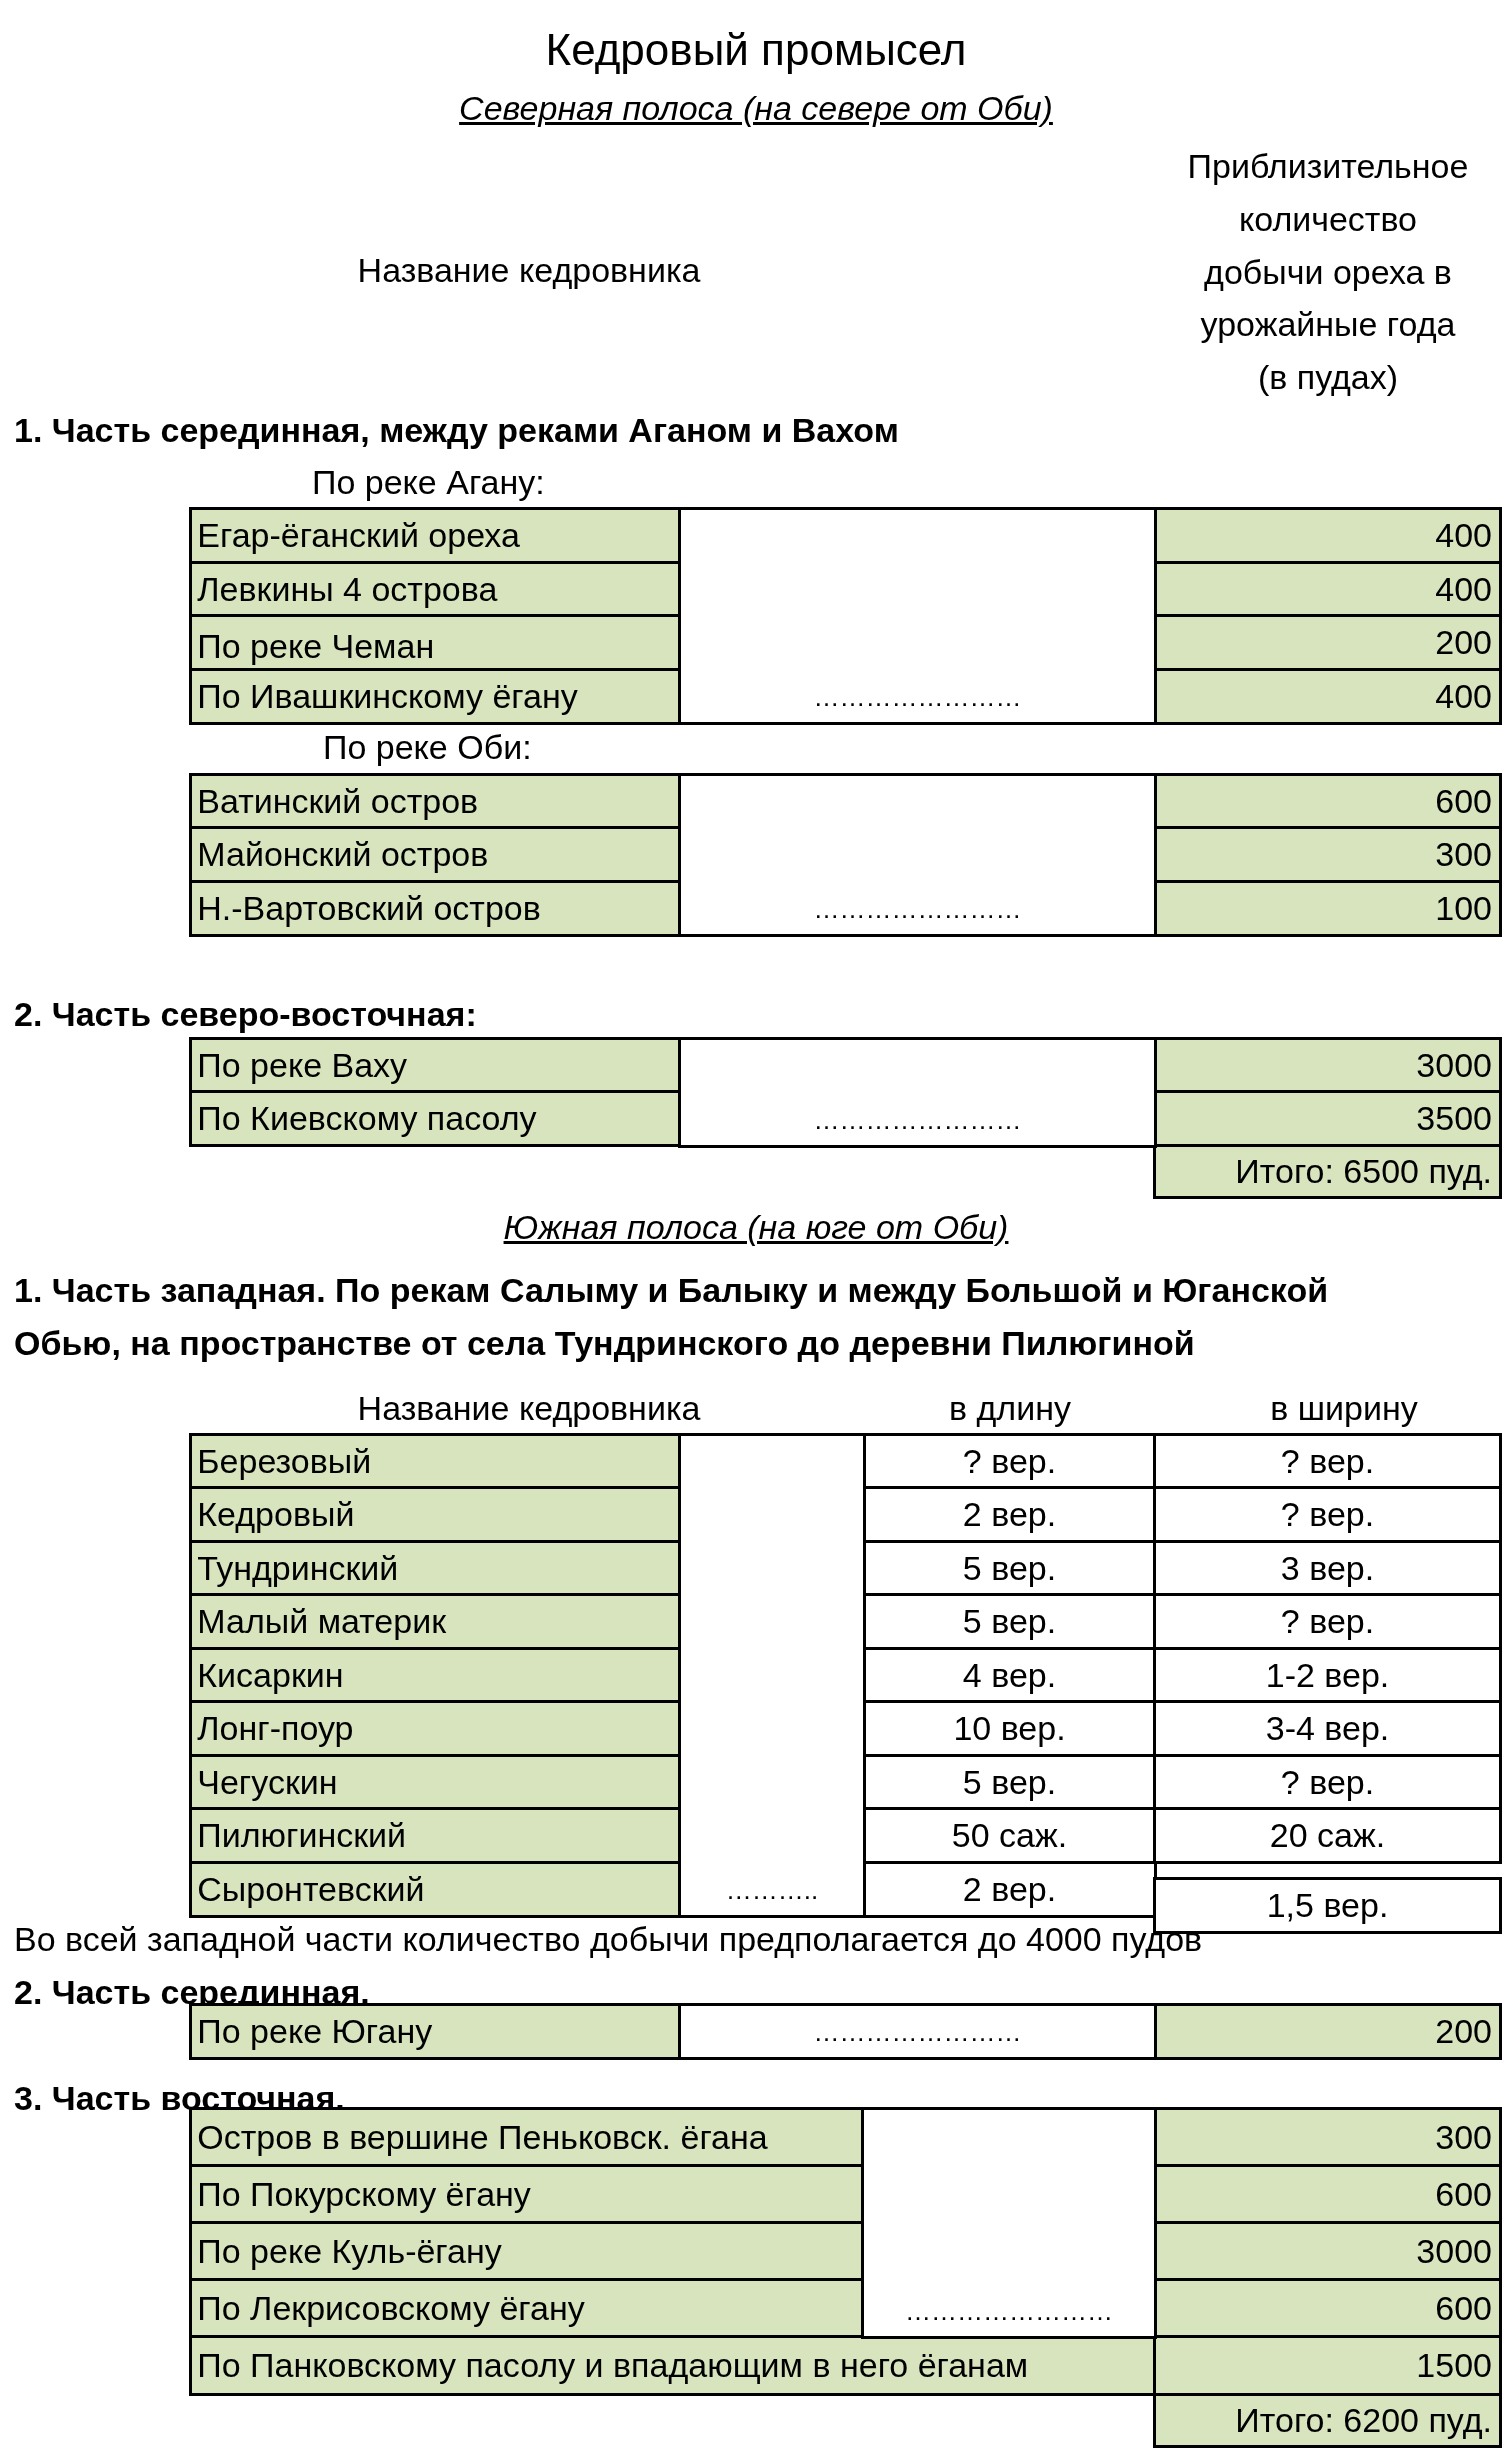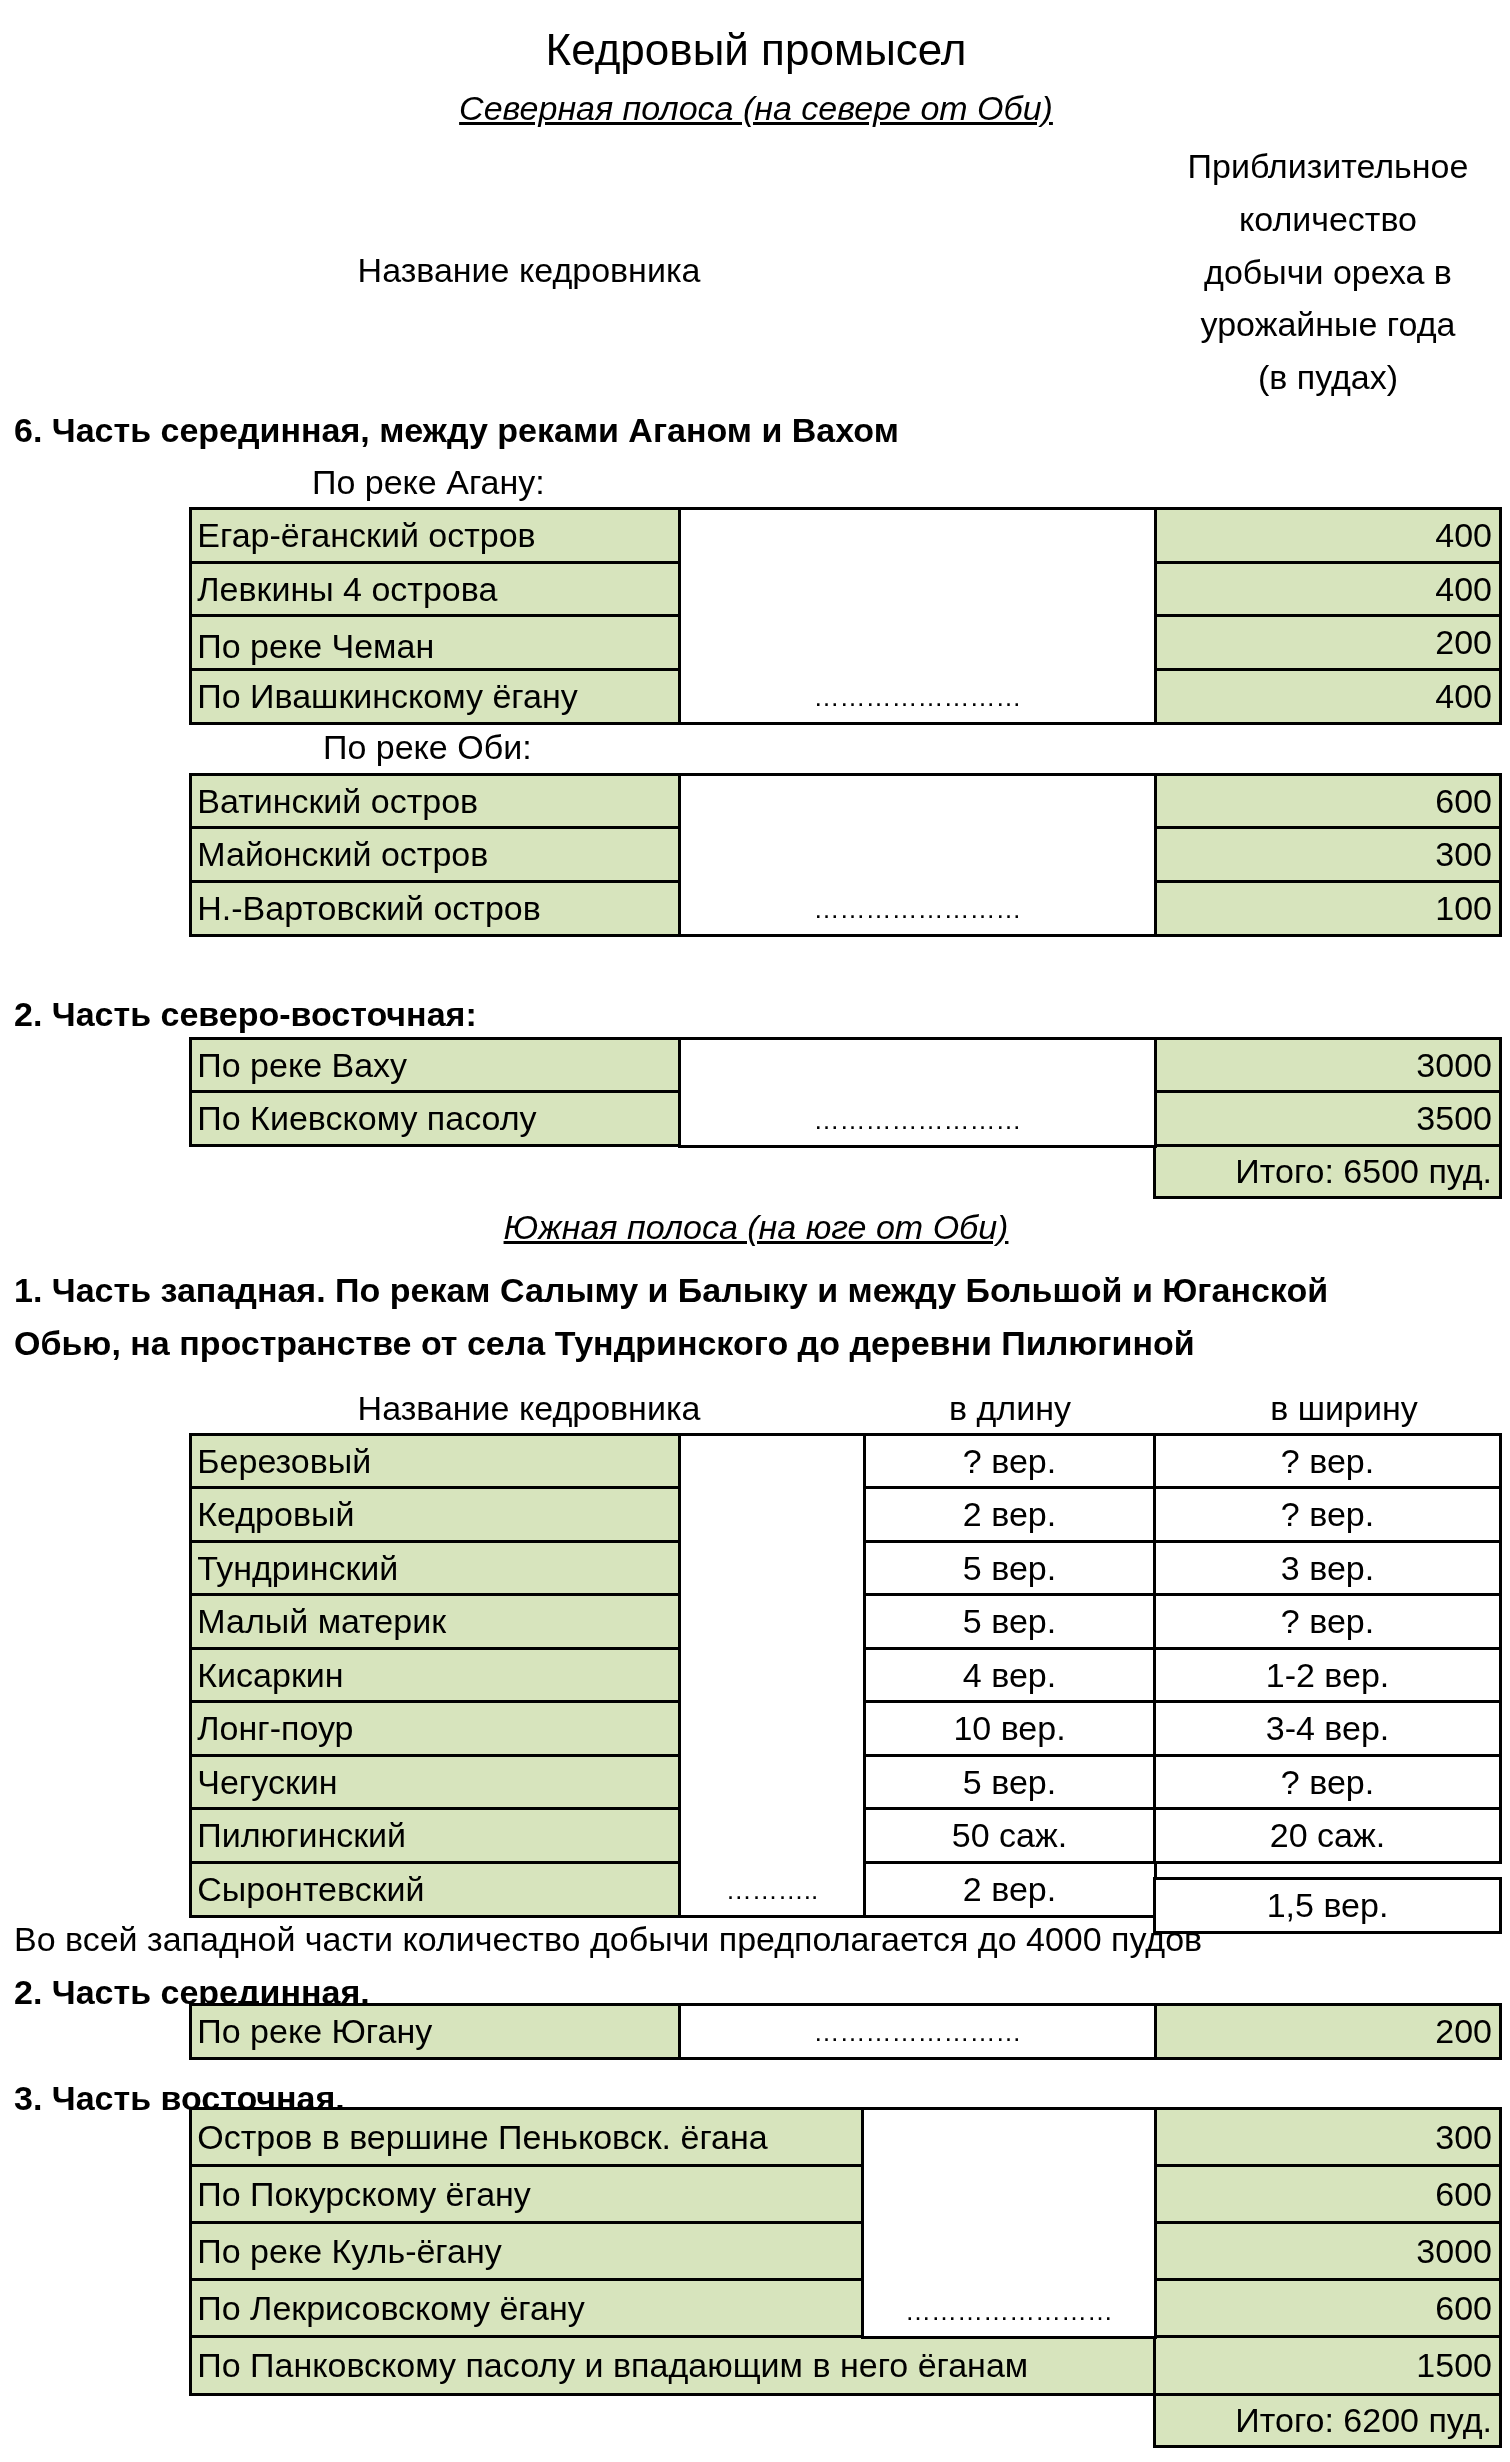--- a/index.html
+++ b/index.html
@@ -22,21 +22,21 @@
 <div id="page">
  <div class="t ctr" style="left:756px;top:28px;font-size:44px;">Кедровый промысел</div>
  <div class="t ctr iu" style="left:756px;top:91px;">Северная полоса (на севере от Оби)</div>
  <div class="t ctr" style="left:529px;top:253px;">Название кедровника</div>
  <div class="t ctr" style="left:1328px;top:149px;">Приблизительное</div>
  <div class="t ctr" style="left:1328px;top:202px;">количество</div>
  <div class="t ctr" style="left:1328px;top:255px;">добычи ореха в</div>
  <div class="t ctr" style="left:1328px;top:307px;">урожайные года</div>
  <div class="t ctr" style="left:1328px;top:360px;">(в пудах)</div>
 
- <div class="t b" style="left:14px;top:413px;">6. Часть серединная, между реками Аганом и Вахом</div>
+ <div class="t b" style="left:14px;top:413px;">1. Часть серединная, между реками Аганом и Вахом</div>
  <div class="t" style="left:312px;top:465px;">По реке Агану:</div>
  <div id="n1a"></div>
  <div class="t" style="left:323px;top:730px;">По реке Оби:</div>
  <div id="n1b"></div>
 
  <div class="t b" style="left:14px;top:997px;">2. Часть северо-восточная:</div>
  <div id="n2"></div>
  <div class="cell g r" style="left:1153px;top:1143px;width:349px;height:56px;">Итого:  6500 пуд.</div>
 
  <div class="t ctr iu" style="left:756px;top:1210px;">Южная полоса (на юге от Оби)</div>
@@ -46,21 +46,21 @@
  <div class="t ctr" style="left:1010px;top:1391px;">в длину</div>
  <div class="t ctr" style="left:1328px;top:1391px;margin-left:16px;">в ширину</div>
  <div id="s1"></div>
  <div class="t" style="left:14px;top:1922px;">Во всей западной части количество добычи предполагается до 4000 пудов</div>
 
  <div class="t b" style="left:14px;top:1975px;">2. Часть серединная.</div>
  <div id="s2"></div>
  <div class="t b" style="left:14px;top:2081px;">3. Часть восточная.</div>
  <div id="s3"></div>
  <div class="cell g r" style="left:1153px;top:2392px;width:349px;height:56px;">Итого:  6200 пуд.</div>
-<div class="cell g l" style="left: 189px; top: 507px; width: 492px; height: 57px;">Егар-ёганский остров</div>
+<div class="cell g l" style="left: 189px; top: 507px; width: 492px; height: 57px;">Егар-ёганский ореха</div>
     <div class="cell g r" style="left: 1153px; top: 507px; width: 349px; height: 57px;">400</div>
     <div class="cell g l" style="left: 189px; top: 561px; width: 492px; height: 57px;">Левкины 4 острова</div>
     <div class="cell g r" style="left: 1153px; top: 561px; width: 349px; height: 57px;">400</div>
     <div class="cell g l" style="left: 189px; top: 614px; width: 492px; height: 64px;">По реке Чеман</div>
     <div class="cell g r" style="left: 1153px; top: 614px; width: 349px; height: 57px;">200</div>
     <div class="cell g l" style="left: 189px; top: 668px; width: 492px; height: 57px;">По Ивашкинскому ёгану</div>
     <div class="cell g r" style="left: 1153px; top: 668px; width: 349px; height: 57px;">400</div>
     <div class="cell w dots" style="left: 678px; top: 507px; width: 479px; height: 218px;">……………………</div>
     <div class="cell g l" style="left: 189px; top: 773px; width: 492px; height: 57px;">Ватинский остров</div>
     <div class="cell g r" style="left: 1153px; top: 773px; width: 349px; height: 57px;">600</div>

